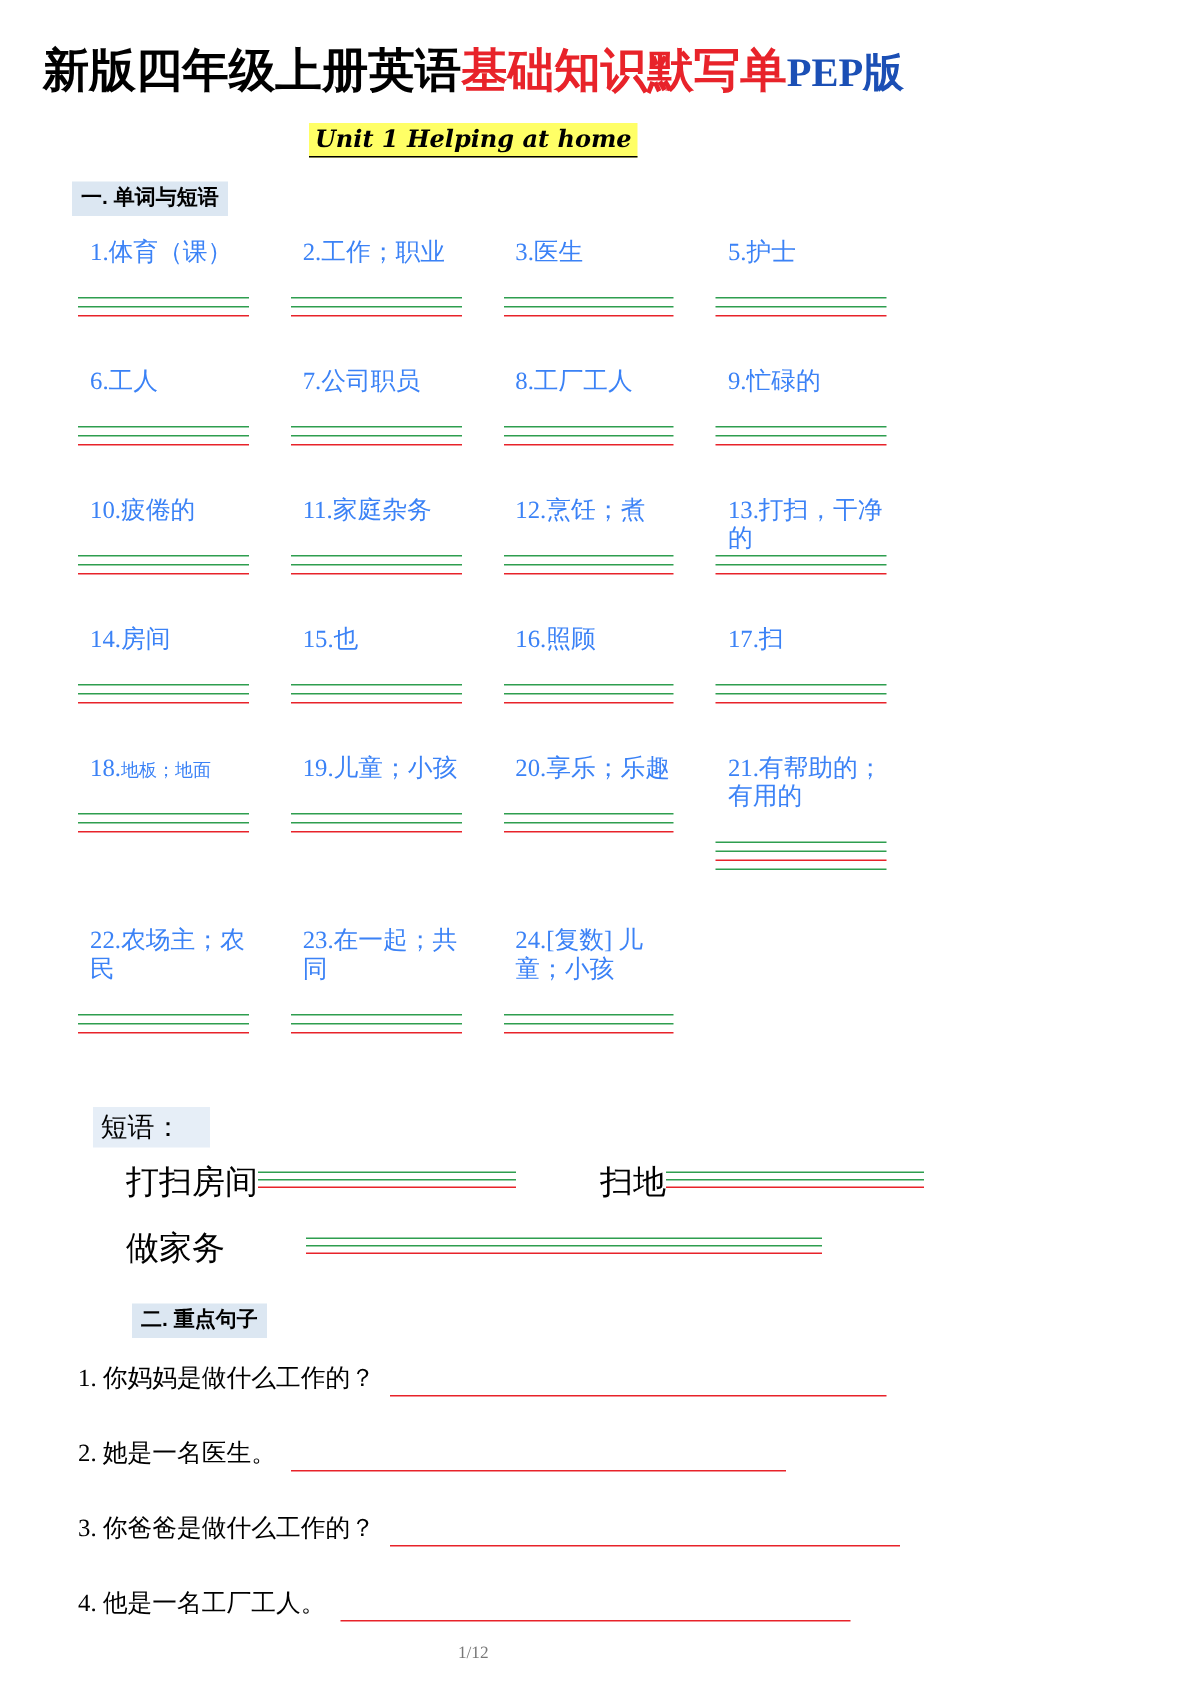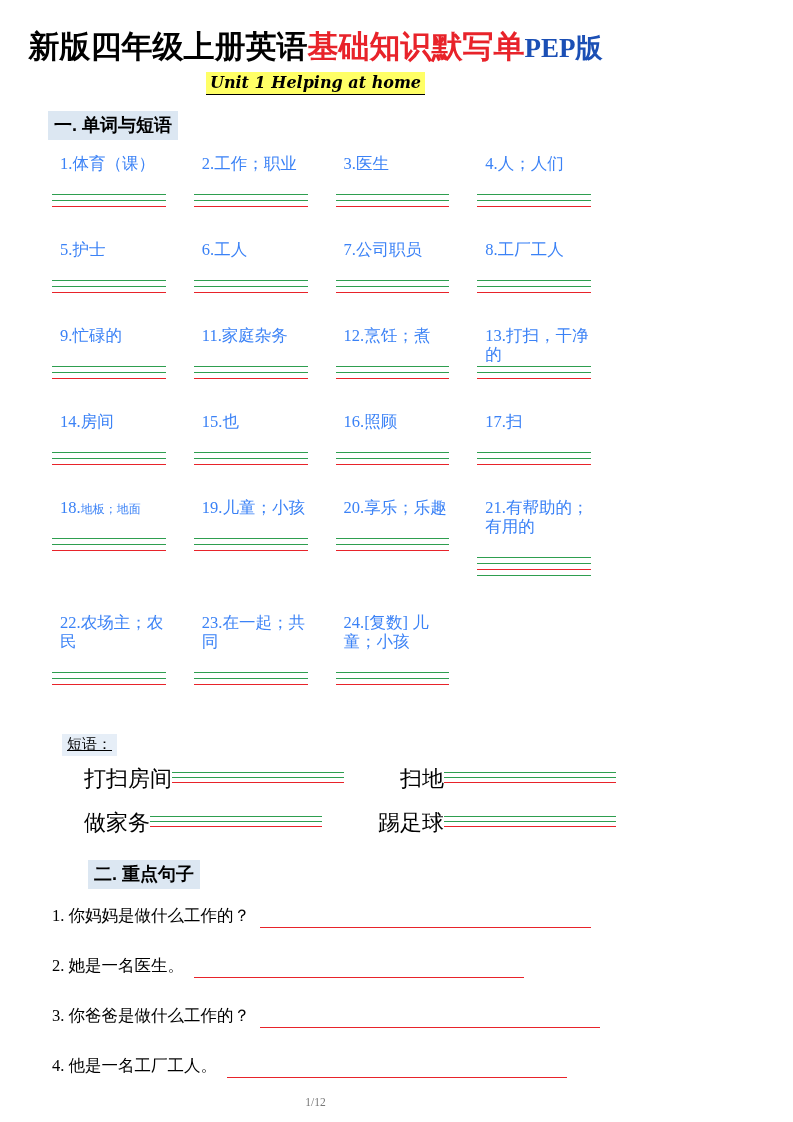--- a/index.html
+++ b/index.html
@@ -28,42 +28,42 @@
     font-weight: bold;
     letter-spacing: 0px;
     white-space: nowrap;
   }
   .title .t-black { color: #000; }
   .title .t-red { color: #e8232a; }
   .title .t-blue { color: #1b4fb5; font-size: 27px; }
 
   .subtitle-wrap {
     text-align: center;
-    margin-top: 4px;
+    margin-top: 14px;
   }
   .subtitle {
     display: inline-block;
     background: #ffff66;
     color: #000;
     font-family: "DejaVu Serif", serif;
     font-style: italic;
     font-weight: bold;
     font-size: 16px;
     padding: 1px 4px 2px 4px;
     border-bottom: 1.5px solid #000;
   }
 
   
   .sec-head {
     display: inline-block;
     background: #dce7f2;
     color: #000;
     font-family: "Liberation Sans", sans-serif;
     font-weight: bold;
-    font-size: 18px;
+    font-size: 14px;
     padding: 2px 6px 3px 6px;
     margin-left: 48px;
   }
   .sec-head.s2 { background: #dce7f2; }
 
   
   .grid {
     margin: 14px 0 0 0;
     padding: 0 34px 0 52px;
     display: grid;
@@ -100,25 +100,24 @@
     margin-bottom: 5px;
   }
   .ln.red { border-top-color: #e8232a; }
 
   
   .phrase-head {
     display: inline-block;
     background: #e6eef7;
     color: #000;
     font-family: "Liberation Serif", serif;
-    font-size: 15px;
-    padding: 1px 5px 2px 5px;
+    font-size: 18px;
+    padding: 1px 19px 2px 5px;
     margin-left: 62px;
     margin-top: 6px;
-    text-decoration: underline;
   }
   .phrases {
     margin: 8px 0 0 0;
     padding: 0 40px 0 66px;
   }
   .prow {
     display: flex;
     align-items: center;
     margin-bottom: 14px;
   }
@@ -205,28 +204,20 @@
         </div>
     </div>
     <div class="cell">
       <div class="word"><span>3.</span><span>医生</span></div>
       <div class="lines p1">
           <div class="ln"></div>
           <div class="ln"></div>
           <div class="ln red"></div>
         </div>
     </div>
-    <div class="cell">
-      <div class="word"><span>4.</span><span>人；人们</span></div>
-      <div class="lines p1">
-          <div class="ln"></div>
-          <div class="ln"></div>
-          <div class="ln red"></div>
-        </div>
-    </div>
 
     <div class="cell">
       <div class="word"><span>5.</span><span>护士</span></div>
       <div class="lines p1">
           <div class="ln"></div>
           <div class="ln"></div>
           <div class="ln red"></div>
         </div>
     </div>
     <div class="cell">
@@ -249,20 +240,28 @@
       <div class="word"><span>8.</span><span>工厂工人</span></div>
       <div class="lines p1">
           <div class="ln"></div>
           <div class="ln"></div>
           <div class="ln red"></div>
         </div>
     </div>
 
     <div class="cell">
       <div class="word"><span>9.</span><span>忙碌的</span></div>
+      <div class="lines p1">
+          <div class="ln"></div>
+          <div class="ln"></div>
+          <div class="ln red"></div>
+        </div>
+    </div>
+    <div class="cell">
+      <div class="word"><span>10.</span><span>疲倦的</span></div>
       <div class="lines p1">
           <div class="ln"></div>
           <div class="ln"></div>
           <div class="ln red"></div>
         </div>
     </div>
     <div class="cell">
       <div class="word"><span>11.</span><span>家庭杂务</span></div>
       <div class="lines p1">
           <div class="ln"></div>
@@ -399,21 +398,20 @@
           <div class="ln red"></div>
         </div>
     </div>
     <div class="prow">
       <div class="plabel pl-a">做家务</div>
       <div class="pblank">
           <div class="ln"></div>
           <div class="ln"></div>
           <div class="ln red"></div>
         </div>
-      <div class="plabel pl-b">踢足球</div>
       <div class="pblank">
           <div class="ln"></div>
           <div class="ln"></div>
           <div class="ln red"></div>
         </div>
     </div>
   </div>
 
   <div style="margin-top:22px;padding-left:40px;">
     <span class="sec-head s2">二. 重点句子</span>

